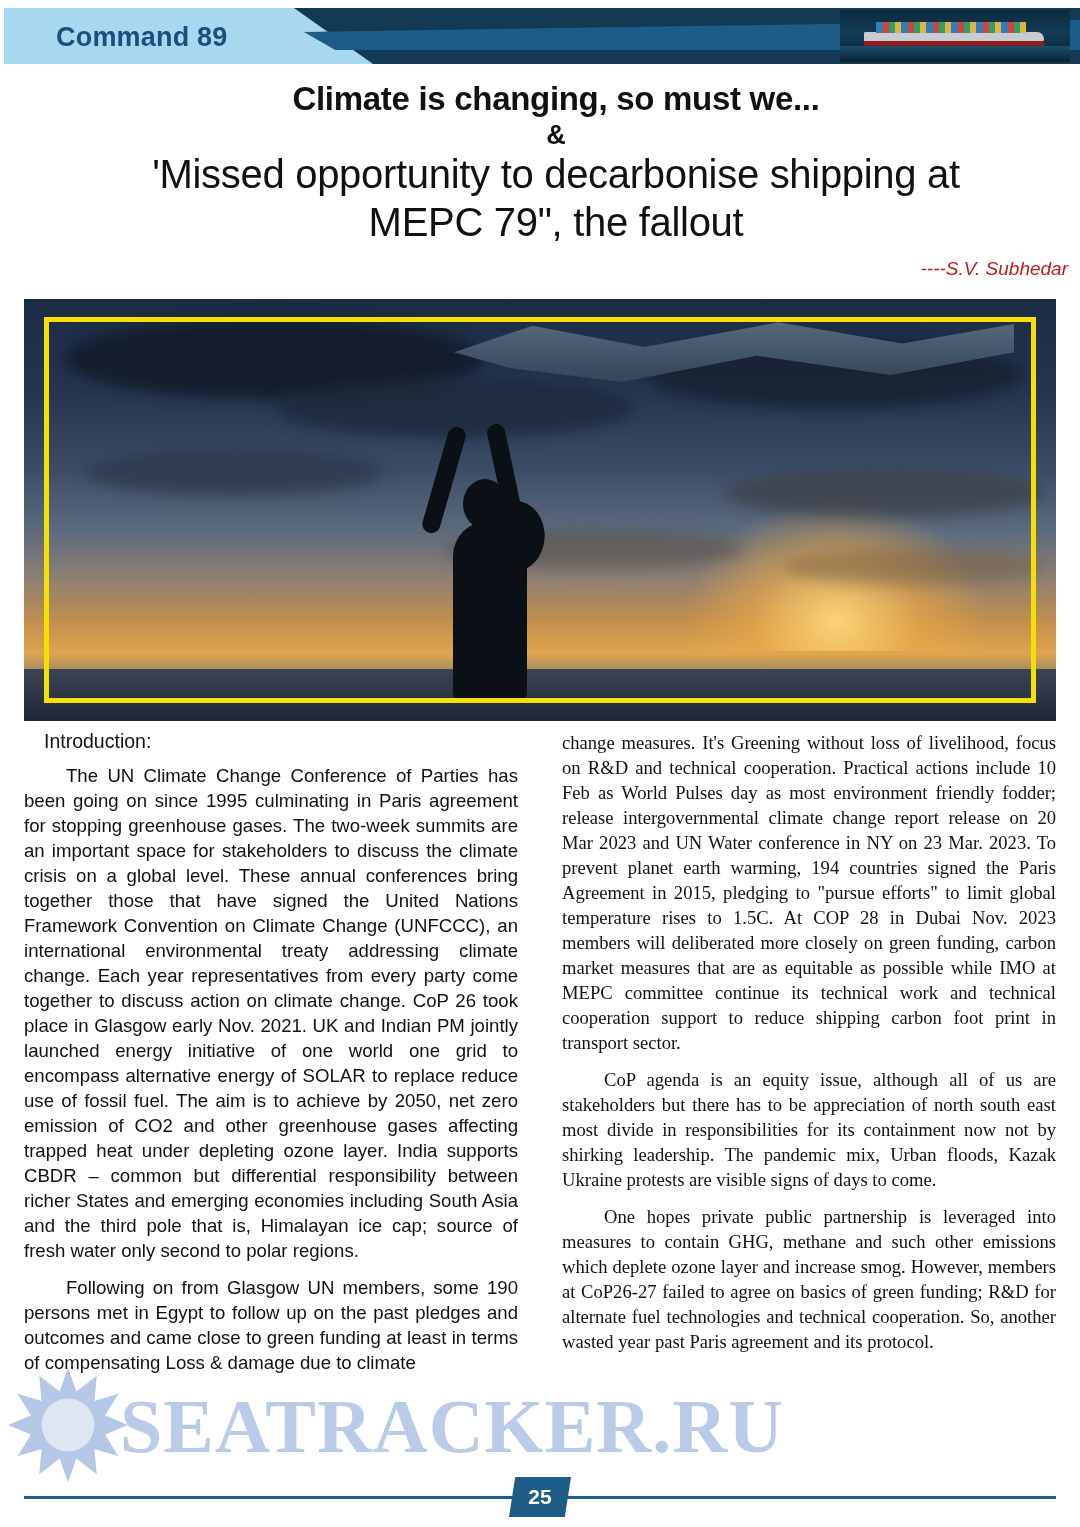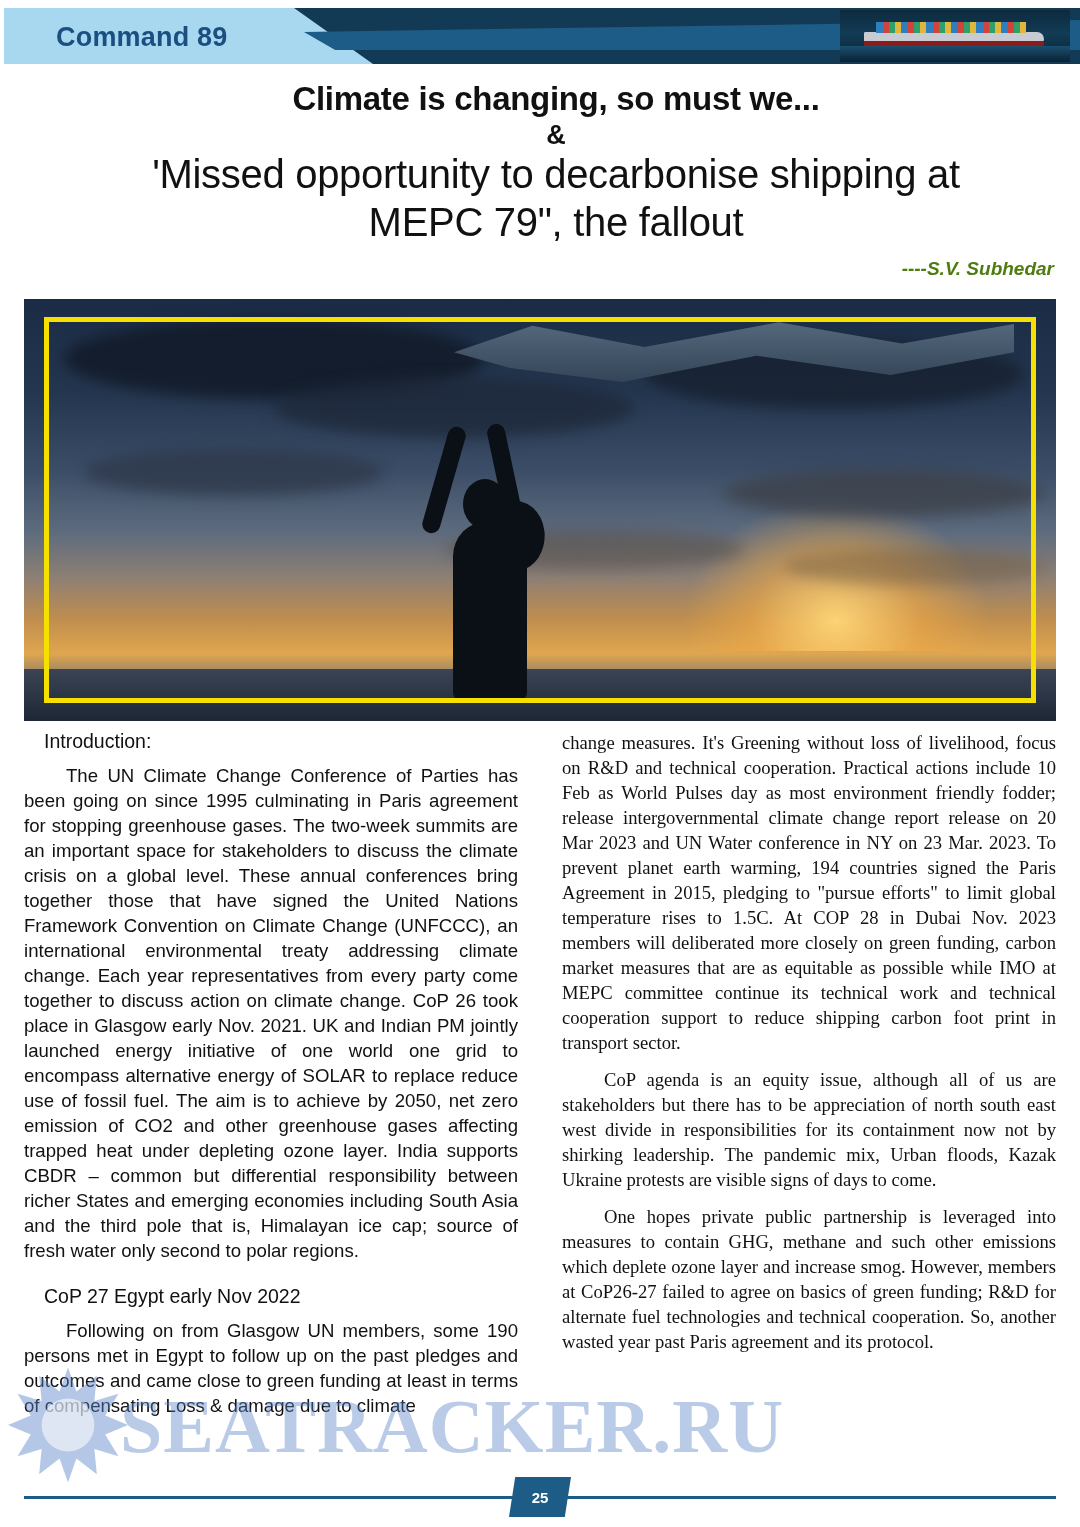--- a/index.html
+++ b/index.html
@@ -107,25 +107,25 @@
     line-height: 1.2;
   }
   .t-line2 {
     font-size: 40px;
     font-weight: normal;
     line-height: 1.18;
     letter-spacing: -0.3px;
   }
   .byline {
     position: absolute;
-    top: 258px; right: 26px;
+    top: 258px; right: 12px;
     font-size: 19px;
-    font-weight: bold;
+    font-weight: normal;
     font-style: italic;
-    color: #4d7c0f;
+    color: #b91c1c;
   }
 
   
   .hero {
     position: absolute;
     left: 24px; top: 299px;
     width: 1032px; height: 422px;
     overflow: hidden;
     background: #10203a;
   }
@@ -257,21 +257,21 @@
   }
   .page-tab {
     position: absolute;
     left: 50%;
     bottom: 10px;
     transform: translateX(-50%);
     width: 62px; height: 40px;
     background: #1d5c86;
     clip-path: polygon(10% 0, 100% 0, 90% 100%, 0 100%);
     color: #fff;
-    font-size: 15px;
+    font-size: 21px;
     font-weight: bold;
     display: flex;
     align-items: center;
     justify-content: center;
   }
 
   
   .watermark {
     position: absolute;
     left: 0; bottom: 36px;
@@ -338,26 +338,25 @@
     <div class="hair"></div>
     <div class="body"></div>
   </div>
   <div class="hero-frame"></div>
 </div>
 
 <div class="columns">
   <div class="col left">
     <div class="sub">Introduction:</div>
     <p class="para">The UN Climate Change Conference of Parties has been going on since 1995 culminating in Paris agreement for stopping greenhouse gases. The two-week summits are an important space for stakeholders to discuss the climate crisis on a global level. These annual conferences bring together those that have signed the United Nations Framework Convention on Climate Change (UNFCCC), an international environmental treaty addressing climate change. Each year representatives from every party come together to discuss action on climate change. CoP 26 took place in Glasgow early Nov. 2021. UK and Indian PM jointly launched energy initiative of one world one grid to encompass alternative energy of SOLAR to replace reduce use of fossil fuel. The aim is to achieve by 2050, net zero emission of CO2 and other greenhouse gases affecting trapped heat under depleting ozone layer. India supports CBDR – common but differential responsibility between richer States and emerging economies including South Asia and the third pole that is, Himalayan ice cap; source of fresh water only second to polar regions.</p>
-    <div class="sub second">CoP 27 Egypt early Nov 2022</div>
     <p class="para">Following on from Glasgow UN members, some 190 persons met in Egypt to follow up on the past pledges and outcomes and came close to green funding at least in terms of compensating Loss &amp; damage due to climate</p>
   </div>
   <div class="col right">
     <p class="para">change measures. It's Greening without loss of livelihood, focus on R&amp;D and technical cooperation. Practical actions include 10 Feb as World Pulses day as most environment friendly fodder; release intergovernmental climate change report release on 20 Mar 2023 and UN Water conference in NY on 23 Mar. 2023. To prevent planet earth warming, 194 countries signed the Paris Agreement in 2015, pledging to "pursue efforts" to limit global temperature rises to 1.5C. At COP 28 in Dubai Nov. 2023 members will deliberated more closely on green funding, carbon market measures that are as equitable as possible while IMO at MEPC committee continue its technical work and technical cooperation support to reduce shipping carbon foot print in transport sector.</p>
-    <p class="para indent">CoP agenda is an equity issue, although all of us are stakeholders but there has to be appreciation of north south east west divide in responsibilities for its containment now not by shirking leadership. The pandemic mix, Urban floods, Kazak Ukraine protests are visible signs of days to come.</p>
+    <p class="para indent">CoP agenda is an equity issue, although all of us are stakeholders but there has to be appreciation of north south east most divide in responsibilities for its containment now not by shirking leadership. The pandemic mix, Urban floods, Kazak Ukraine protests are visible signs of days to come.</p>
     <p class="para indent">One hopes private public partnership is leveraged into measures to contain GHG, methane and such other emissions which deplete ozone layer and increase smog. However, members at CoP26-27 failed to agree on basics of green funding; R&amp;D for alternate fuel technologies and technical cooperation. So, another wasted year past Paris agreement and its protocol.</p>
   </div>
 </div>
 
 <div class="watermark">
   <svg class="wm-star" viewBox="0 0 100 100">
     <polygon fill="currentColor" points="50,2 57,22 74,9 72,30 92,24 81,42 100,50 81,58 92,76 72,70 74,91 57,78 50,98 43,78 26,91 28,70 8,76 19,58 0,50 19,42 8,24 28,30 26,9 43,22"></polygon>
     <circle cx="50" cy="50" r="22" fill="#ffffff" opacity="0.55"></circle>
   </svg>
   <div class="wm-text">SEATRACKER.RU</div>

